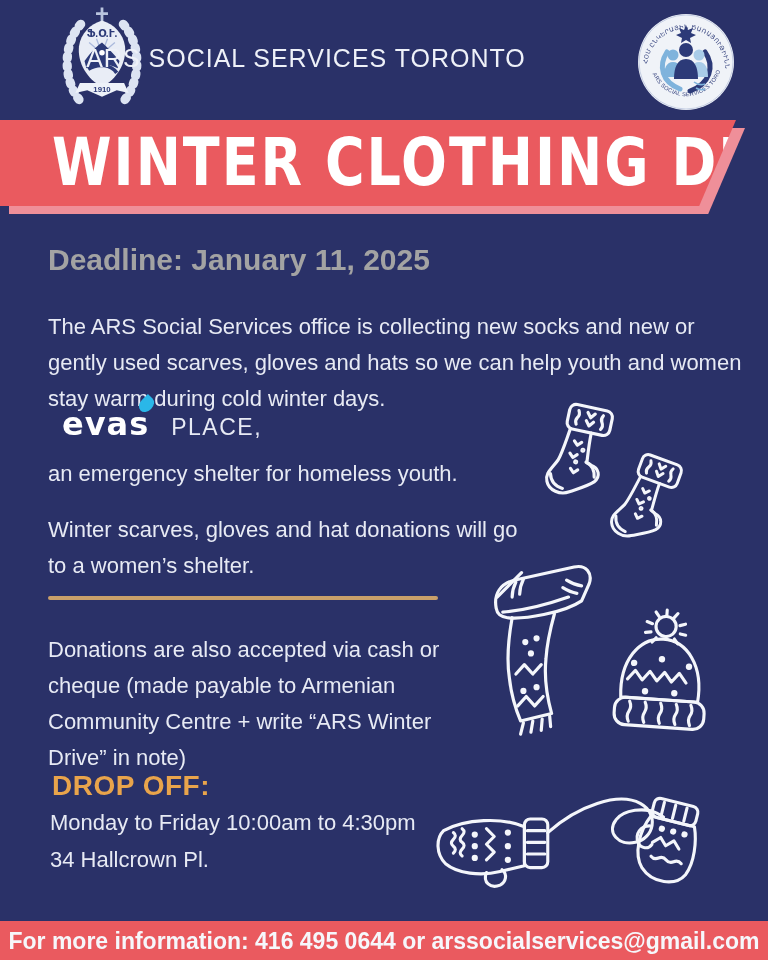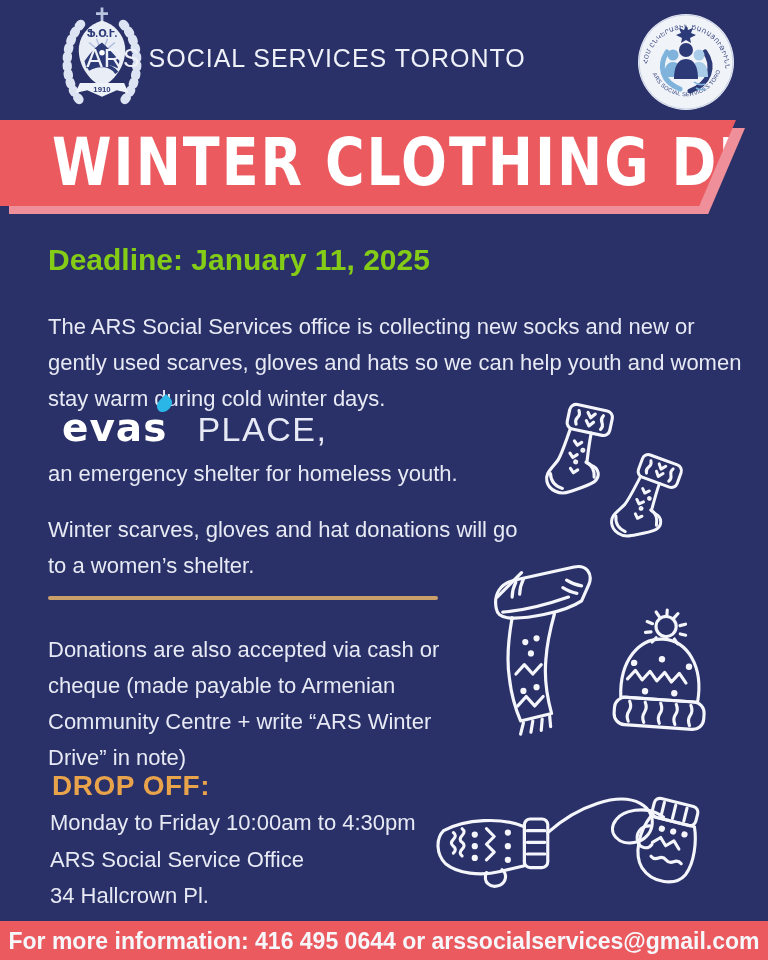--- a/index.html
+++ b/index.html
@@ -30,35 +30,35 @@
   .banner-red{left:0;top:0;background:#ea5a5f;}
   .banner-text{
     position:absolute;left:52px;top:0;height:86px;line-height:86px;
     color:#ffffff;font-size:54px;font-weight:900;letter-spacing:2px;
     transform:scaleY(1.22);transform-origin:center;
     font-family:"DejaVu Sans","Liberation Sans",sans-serif;
     white-space:nowrap;
   }
 
   
-  .deadline{left:48px;top:243px;color:#84cc16;font-size:30px;font-weight:bold;}
+  .deadline{left:48px;top:243px;color:#a3a3a3;font-size:30px;font-weight:bold;}
   .para{color:#e7eaf4;font-size:22px;line-height:36px;}
   .intro{left:48px;top:309px;width:700px;}
   .socks-line1{left:48px;top:408px;display:flex;align-items:baseline;white-space:nowrap;}
   .socks-line1 .lead{color:#e7eaf4;font-size:22px;}
   .evas{
-    margin:0 10px 0 14px;color:#ffffff;font-weight:bold;font-size:39px;
+    margin:0 10px 0 14px;color:#ffffff;font-weight:bold;font-size:32px;
     letter-spacing:1px;position:relative;line-height:1;
     font-family:"DejaVu Sans",sans-serif;
   }
   .evas .drop{
     position:absolute;right:-4px;top:-12px;width:13px;height:17px;
     background:#2ab7e8;border-radius:0 55% 55% 55%;transform:rotate(45deg);
   }
-  .socks-line1 .place{color:#e7eaf4;font-size:34px;letter-spacing:1.5px;margin-left:20px;}
+  .socks-line1 .place{color:#e7eaf4;font-size:23px;letter-spacing:1.5px;margin-left:12px;}
   .socks-line2{left:48px;top:456px;width:520px;}
   .scarves{left:48px;top:512px;width:480px;}
   .divider{left:48px;top:596px;width:390px;height:4px;background:#c9a06a;border-radius:2px;}
   .donations{left:48px;top:632px;width:392px;}
   .dropoff-label{left:52px;top:770px;color:#e9a44b;font-size:28px;font-weight:bold;letter-spacing:.5px;}
   .hours{left:50px;top:805px;width:460px;}
   .office{left:50px;top:842px;width:420px;}
 
   
   .footer{left:0;top:921px;width:768px;height:39px;background:#ea5a5f;}
@@ -157,21 +157,20 @@
 
 <div class="abs para scarves">Winter scarves, gloves and hat donations will go to a women’s shelter.</div>
 
 <div class="abs divider"></div>
 
 <div class="abs para donations">Donations are also accepted via cash or cheque (made payable to Armenian Community Centre + write “ARS Winter Drive” in note)</div>
 
 <div class="abs dropoff-label">DROP OFF:</div>
 <div class="abs para hours">Monday to Friday 10:00am to 4:30pm</div>
 <div class="abs para office">
-  <div>ARS Social Service Office</div>
   <div>34 Hallcrown Pl.</div>
 </div>
 
 <div class="doodle sock1">
   <svg width="74" height="108" viewBox="0 0 80 112" fill="none" stroke="#f4f6fb" stroke-width="3.4" stroke-linecap="round" stroke-linejoin="round">
     <rect x="16" y="5" width="47" height="27" rx="7"></rect>
     <path d="M26 11 q2.5 4 0 7.5 q-2.5 4 0 7.5"></path>
     <path d="M36 11 l4 5 l4 -5 M36 20 l4 5 l4 -5"></path>
     <path d="M53 11 q-2.5 4 0 7.5 q2.5 4 0 7.5"></path>
     <path d="M21 32 C19 46 18 58 15 68 C10 79 4 85 8 93 C12 102 25 105 34 99 C44 93 52 89 58 83 C64 76 60 67 51 66 L46 64 C45 53 44 43 44 32"></path>

